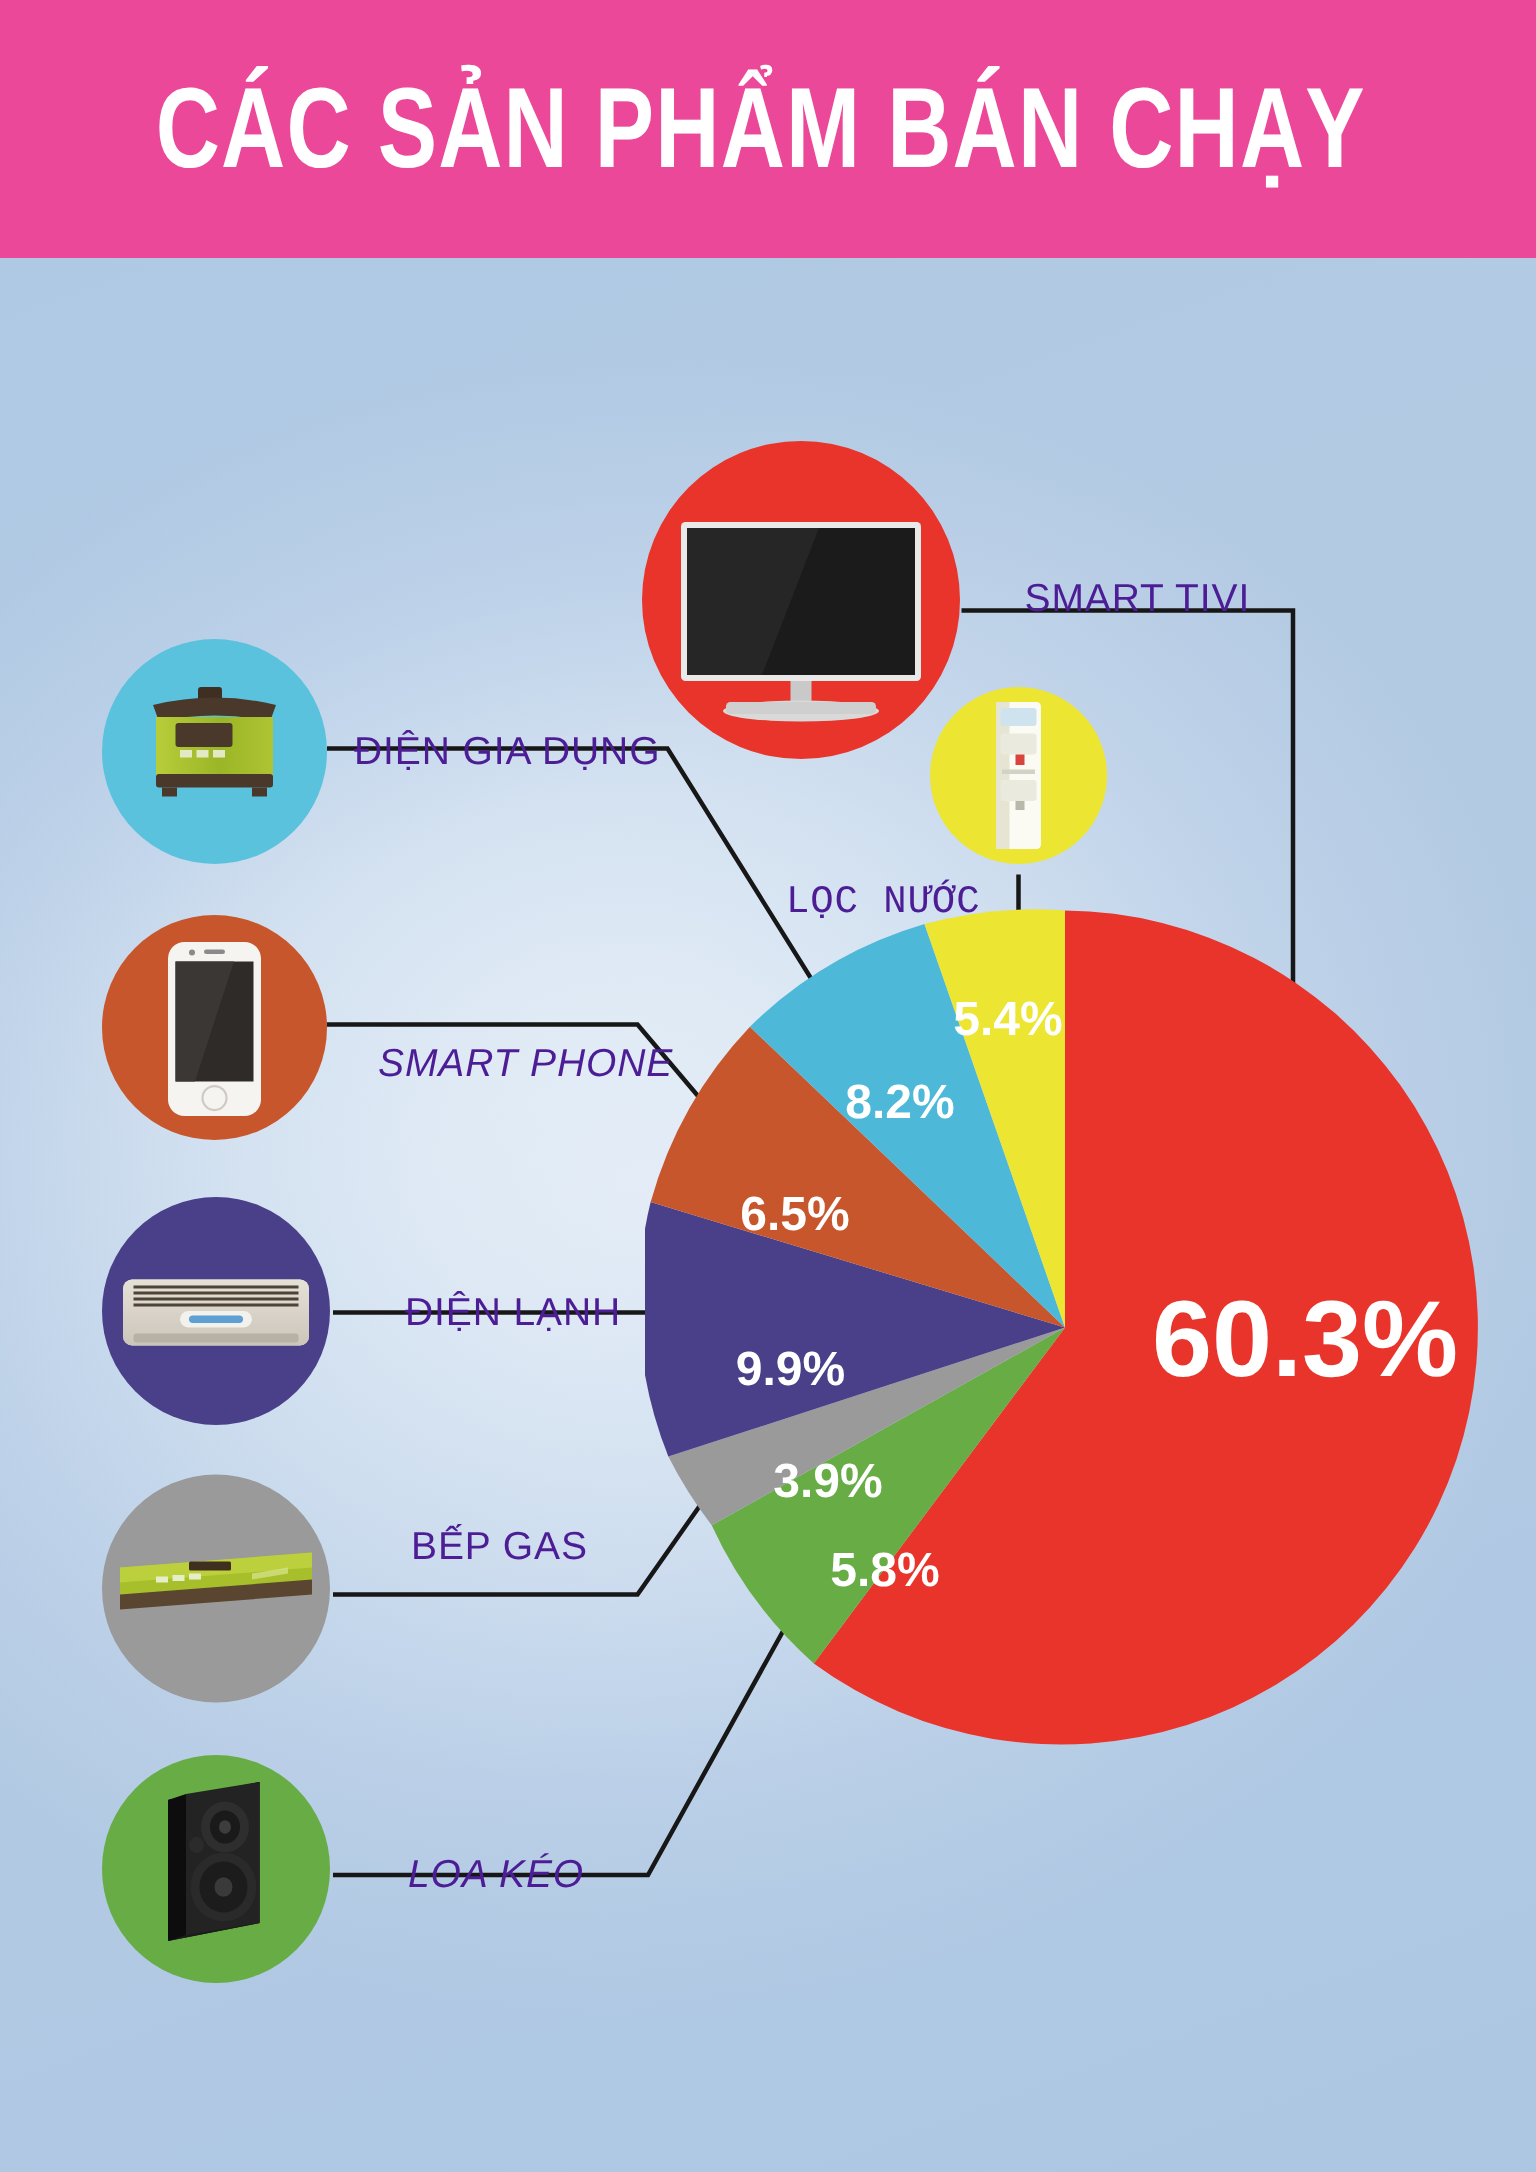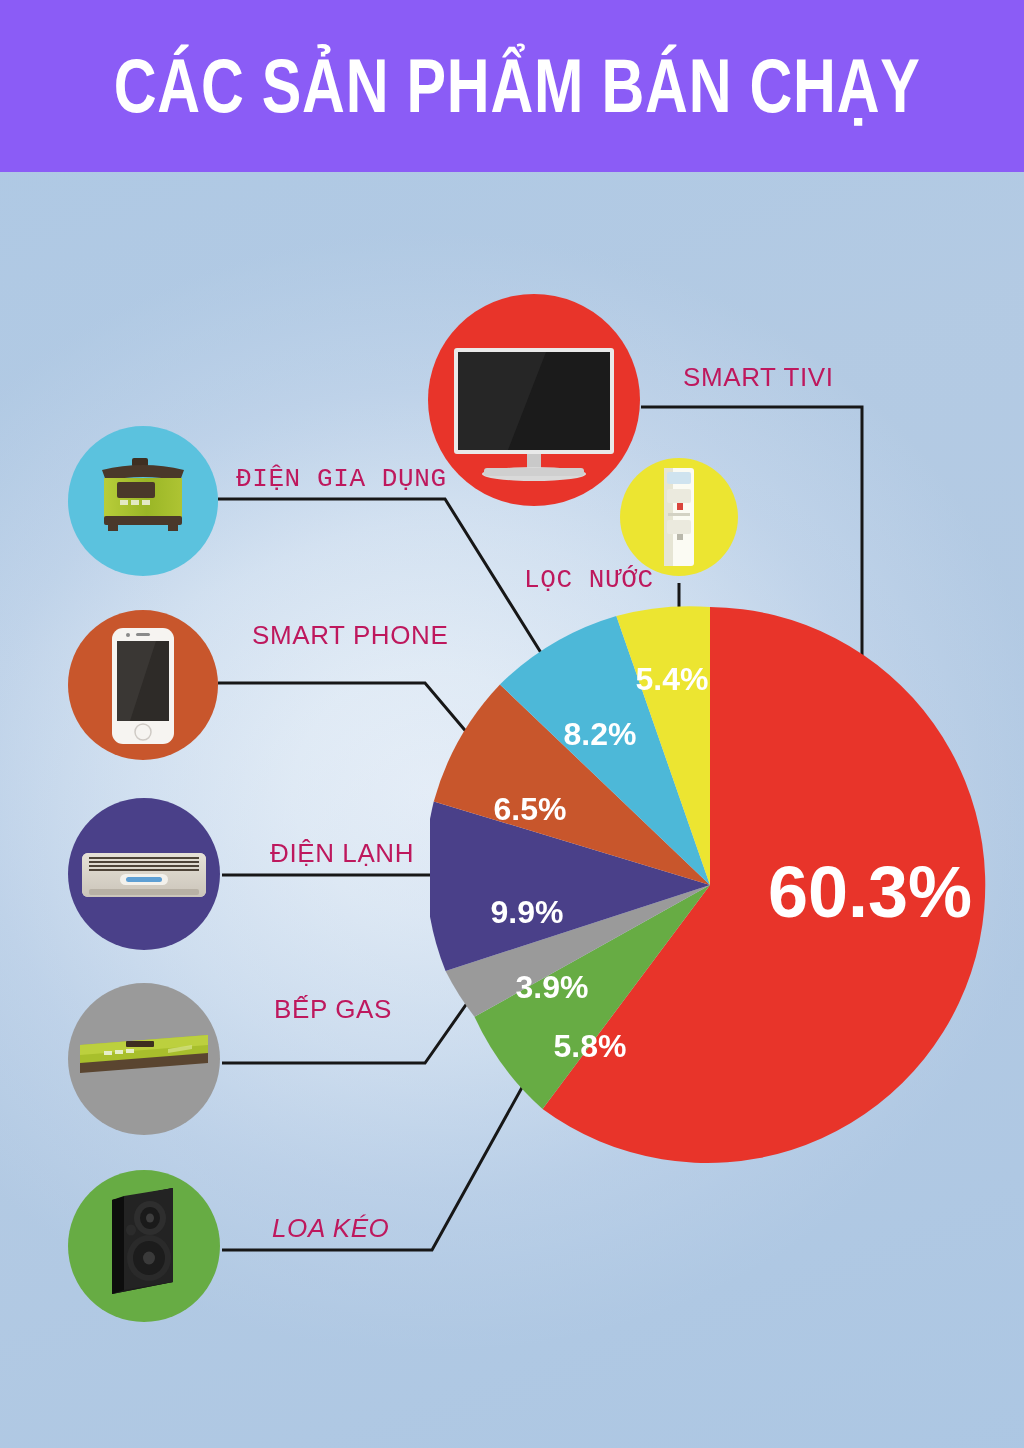--- a/index.html
+++ b/index.html
@@ -32,24 +32,24 @@
       rgba(176,203,231,0.55) 0%,
       rgba(200,219,240,0.20) 30%,
       rgba(186,208,233,0.35) 62%,
       rgba(172,199,228,0.70) 100%);
   }
   
   .header {
     position: absolute;
     left: 0; top: 0;
     width: 1024px; height: 172px;
-    background: #8b5cf6;
+    background: #ec4899;
     display: flex;
     align-items: center;
-    justify-content: flex-start;
+    justify-content: flex-end;
   }
   .header-title {
     color: #ffffff;
     font-family: "Liberation Sans Narrow", "Liberation Sans", sans-serif;
     font-size: 76px;
     font-weight: bold;
     letter-spacing: 1px;
     transform: scaleX(0.78);
     transform-origin: center;
     white-space: nowrap;
@@ -67,26 +67,27 @@
   
   .lines {
     position: absolute;
     left: 0; top: 0;
     width: 1024px; height: 1448px;
     pointer-events: none;
   }
   
   .cat-label {
     position: absolute;
-    color: #be185d;
+    color: #4c1d95;
     font-size: 26px;
     font-weight: normal;
     letter-spacing: 0.6px;
     white-space: nowrap;
     font-family: "Liberation Sans", sans-serif;
+    margin-top: 21px;
   }
   
   .pie-wrap {
     position: absolute;
     left: 430px; top: 605px;
     width: 560px; height: 560px;
   }
   .pie-wrap svg { display: block; }
   .slice-label {
     fill: #ffffff;
@@ -258,25 +259,25 @@
       <ellipse cx="82" cy="48" rx="4" ry="4.5" fill="#3d3d3d"></ellipse>
       <ellipse cx="63" cy="60" rx="5" ry="5.5" fill="#2b2b2b"></ellipse>
       <ellipse cx="81" cy="88" rx="22" ry="23" fill="#2a2a2a"></ellipse>
       <ellipse cx="81" cy="88" rx="16" ry="17" fill="#1c1c1c"></ellipse>
       <ellipse cx="81" cy="88" rx="6" ry="6.5" fill="#3a3a3a"></ellipse>
     </svg>
   </div>
 
   <div class="cat-label" style="left:683px; top:362px;">SMART TIVI</div>
 
-  <div class="cat-label" style="left:236px; top:464px;font-family:Liberation Mono, monospace;">ĐIỆN GIA DỤNG</div>
+  <div class="cat-label" style="left:236px; top:464px;">ĐIỆN GIA DỤNG</div>
 
   <div class="cat-label" style="left:524px; top:565px;font-family:Liberation Mono, monospace;">LỌC NƯỚC</div>
 
-  <div class="cat-label" style="left:252px; top:620px;">SMART PHONE</div>
+  <div class="cat-label" style="left:252px; top:672px;font-style:italic;">SMART PHONE</div>
 
   <div class="cat-label" style="left:270px; top:838px;">ĐIỆN LẠNH</div>
 
   <div class="cat-label" style="left:274px; top:994px;">BẾP GAS</div>
 
   <div class="cat-label" style="left:272px; top:1213px;font-style:italic;">LOA KÉO</div>
 
 </div>
 
 </body></html>

